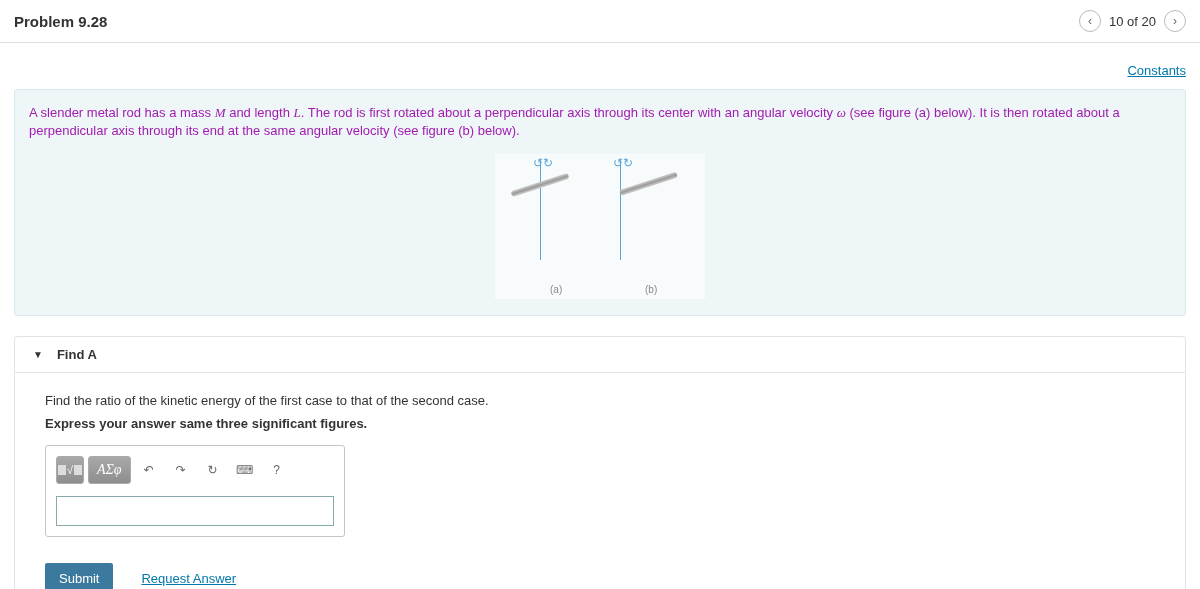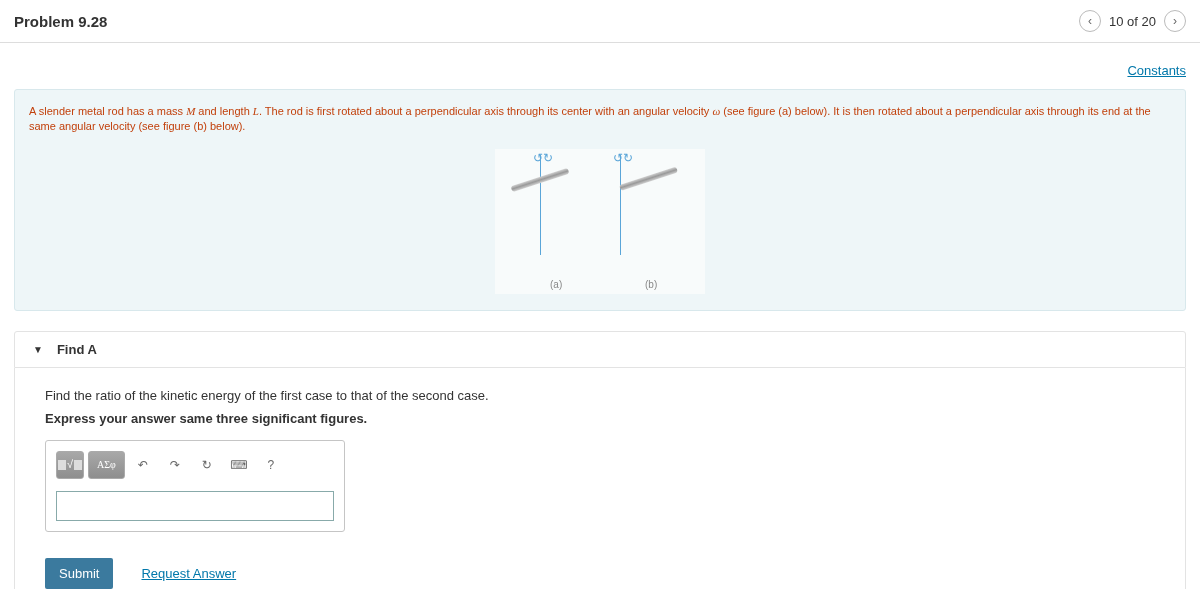--- a/index.html
+++ b/index.html
@@ -5,21 +5,21 @@
 * { box-sizing: border-box; margin: 0; padding: 0; }
 body { font-family: Arial, Helvetica, sans-serif; background: #fff; width: 1200px; }
 .header { display: flex; justify-content: space-between; align-items: center; padding: 10px 14px; border-bottom: 1px solid #ddd; }
 .header-title { font-size: 15px; font-weight: bold; color: #333; }
 .nav-group { display: flex; align-items: center; gap: 8px; }
 .nav-btn { width: 22px; height: 22px; border: 1px solid #bbb; border-radius: 50%; background: #fff; display: flex; align-items: center; justify-content: center; cursor: pointer; font-size: 12px; color: #666; }
 .nav-count { font-size: 13px; color: #333; }
 .constants-row { text-align: right; padding: 18px 14px 10px 14px; }
 .constants-link { color: #0077aa; font-size: 13px; text-decoration: underline; cursor: pointer; }
 .problem-box { margin: 0 14px 20px 14px; background: #eef6f8; border: 1px solid #d8e8ec; border-radius: 3px; padding: 14px 14px 12px 14px; }
-.problem-text { font-size: 11px; color: #c2410c; line-height: 1.4; }
+.problem-text { font-size: 13px; color: #a21caf; line-height: 1.4; }
 .problem-text .mvar { font-family: 'Times New Roman', serif; font-style: italic; }
 .figure-wrap { text-align: center; margin-top: 14px; }
 .figure { display: inline-block; background: #f8fbfb; width: 210px; height: 145px; position: relative; }
 .axis { position: absolute; width: 1px; height: 100px; background: #5aa5d8; top: 6px; }
 .axis.left { left: 45px; }
 .axis.right { left: 125px; }
 .rotcurl { position: absolute; top: 2px; font-size: 12px; color: #5aa5d8; }
 .rotcurl.left { left: 38px; }
 .rotcurl.right { left: 118px; }
 .rod { position: absolute; width: 60px; height: 6px; background: linear-gradient(#d0d0d0,#999,#d0d0d0); border-radius: 3px; top: 28px; }
@@ -30,21 +30,21 @@
 .figlabel.b { left: 150px; }
 .part-header { margin: 0 14px; border: 1px solid #e3e3e3; border-radius: 3px 3px 0 0; padding: 10px 18px; font-size: 13px; font-weight: bold; color: #333; display:flex; align-items:center; gap:14px; }
 .part-caret { font-size: 10px; color: #333; cursor:pointer; }
 .part-body { margin: 0 14px 14px 14px; border: 1px solid #e3e3e3; border-top:none; border-radius: 0 0 3px 3px; padding: 20px 30px 24px 30px; }
 .instr1 { font-size: 13px; color: #333; margin-bottom: 8px; }
 .instr2 { font-size: 13px; color: #333; font-weight: bold; margin-bottom: 14px; }
 .answer-box { border: 1px solid #c5c5c5; border-radius: 3px; width: 300px; padding: 10px; }
 .toolbar { display: flex; align-items: center; gap: 4px; margin-bottom: 12px; }
 .tb-btn { height: 28px; min-width: 28px; border: 1px solid #aaa; border-radius: 3px; background: linear-gradient(#a8a8a8,#8e8e8e); display:flex; align-items:center; justify-content:center; cursor:pointer; color:#fff; font-size:12px; }
 .tb-btn.light { background: #fff; color:#666; border:1px solid transparent; }
-.tb-btn.wide { padding: 8px 8px; font-family: 'Times New Roman', serif; font-size:10px; }
+.tb-btn.wide { padding: 8px 8px; font-family: 'Times New Roman', serif; font-size:14px;font-style:italic; }
 .answer-input { width: 100%; height: 30px; border: 1px solid #8aa; background:#fff; padding: 0 6px; font-size:13px; }
 .submit-row { margin-top: 26px; display:flex; align-items:center; gap: 16px; }
 .submit-btn { background: #3b7a9e; color: #fff; border: none; padding: 8px 14px; font-size: 13px; border-radius: 2px; cursor:pointer; }
 .request-link { color: #0077aa; font-size: 13px; text-decoration: underline; cursor:pointer;padding-left:12px; }
 .sqrt-glyph { font-size:11px; line-height:1; display:flex; align-items:center; gap:1px;}
 .sq { display:inline-block; width:8px; height:10px; background:#ddd; }
 </style>
 </head>
 <body>
 

